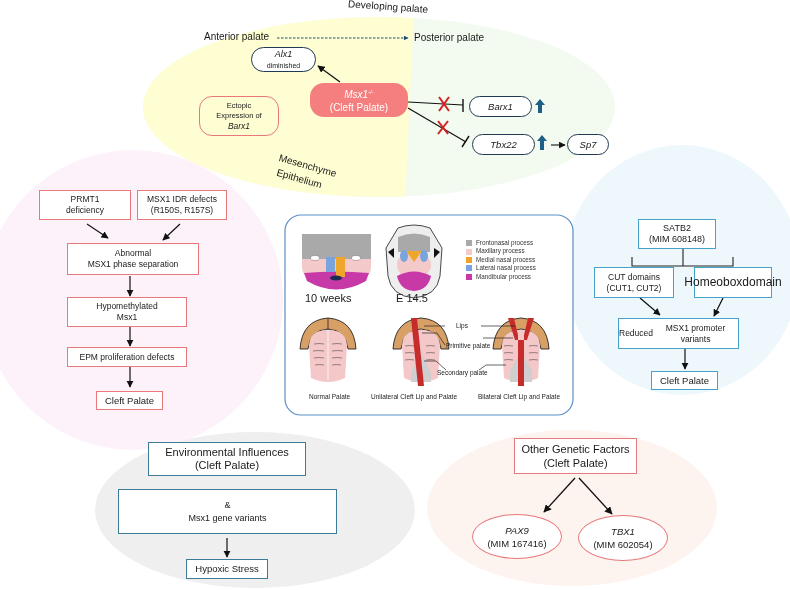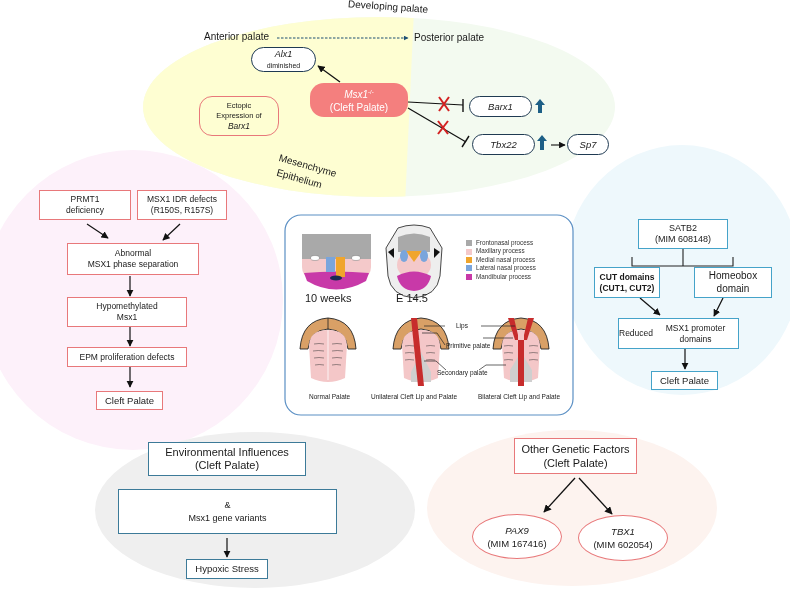--- a/index.html
+++ b/index.html
@@ -245,35 +245,35 @@
 </div>
 
 <div class="cap" style="left:456px; top:322px;">Lips</div>
 <div class="cap" style="left:446px; top:342px;">Primitive palate</div>
 <div class="cap" style="left:437px; top:369px;">Secondary palate</div>
 
 <div class="cap" style="left:309px; top:393px;">Normal Palate</div>
 <div class="cap" style="left:371px; top:393px;">Unilateral Cleft Lip and Palate</div>
 <div class="cap" style="left:478px; top:393px;">Bilateral Cleft Lip and Palate</div>
 
-<div class="box blue" style="left:638px; top:219px; width:90px; height:30px; flex-direction:column; font-size:9px;">
+<div class="box blue" style="left:638px; top:219px; width:78px; height:30px; flex-direction:column; font-size:9px;">
   <span>SATB2</span>
   <span>(MIM 608148)</span>
 </div>
-<div class="box blue" style="left:594px; top:267px; width:66px; height:31px; flex-direction:column; font-size:8.5px;font-weight:bold;">
+<div class="box blue" style="left:594px; top:267px; width:80px; height:31px; flex-direction:column; font-size:8.5px;">
   <span>CUT domains</span>
   <span>(CUT1, CUT2)</span>
 </div>
-<div class="box blue" style="left:694px; top:267px; width:78px; height:31px; flex-direction:column; font-size:10px;align-items:center;">
+<div class="box blue" style="left:694px; top:267px; width:78px; height:31px; flex-direction:row; font-size:12px;align-items:center;">
   <span>Homeobox</span>
   <span>domain</span>
 </div>
 <div class="box blue" style="left:618px; top:318px; width:121px; height:31px; flex-direction:row; font-size:8.5px;">
   <span>Reduced</span>
-  <span>MSX1 promoter domains</span>
+  <span>MSX1 promoter variants</span>
 </div>
 <div class="box blue" style="left:651px; top:371px; width:67px; height:19px; font-size:9.5px;">Cleft Palate</div>
 
 <div class="box teal" style="left:148px; top:442px; width:158px; height:34px; flex-direction:column; font-size:11px; line-height:13px;">
   <span>Environmental Influences</span>
   <span>(Cleft Palate)</span>
 </div>
 <div class="box teal" style="left:118px; top:489px; width:219px; height:45px; flex-direction:column; font-size:9px; line-height:13px;">
   <span>&amp;</span>
   <span>Msx1 gene variants</span>

